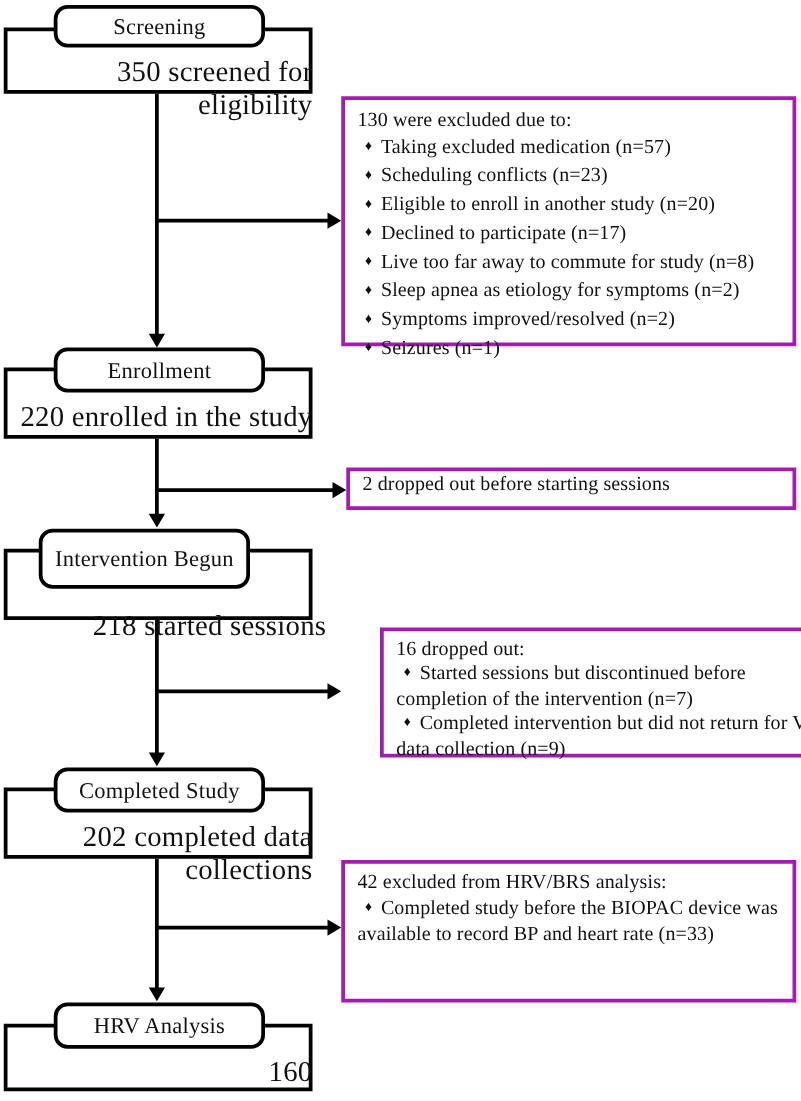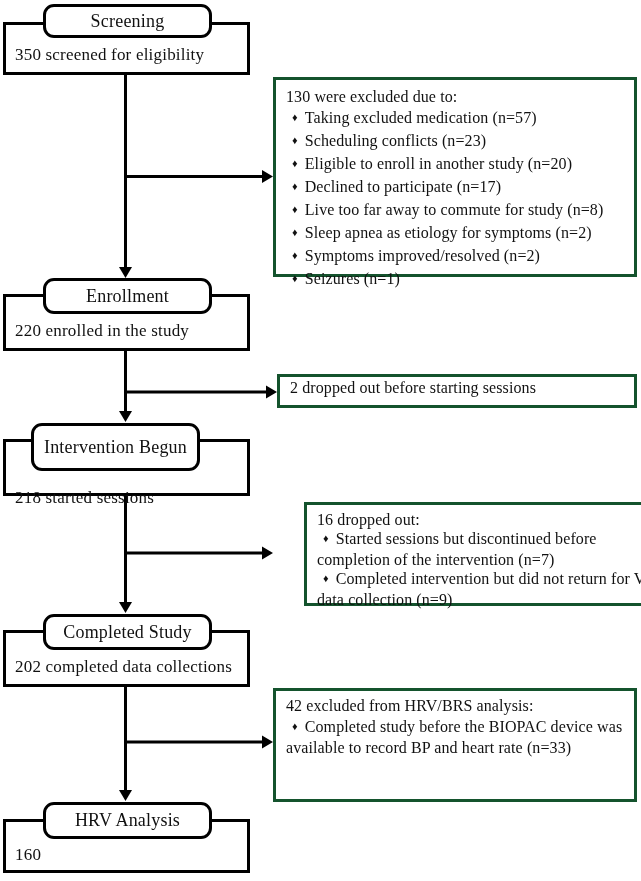--- a/index.html
+++ b/index.html
@@ -10,24 +10,24 @@
   .wires{position:absolute;left:0;top:0;width:641px;height:881px;}
   .rect{
     position:absolute;background:#ffffff;border:3px solid #000;box-sizing:border-box;
   }
   .rlabel{
     position:absolute;background:#ffffff;border:3px solid #000;border-radius:11px;
     box-sizing:border-box;display:flex;align-items:center;justify-content:center;
     font-size:18px;letter-spacing:.2px;z-index:3;
   }
   .sub{
-    position:absolute;text-align:left;font-size:17px;z-index:2;letter-spacing:.2px;margin-left:12px;
+    position:absolute;text-align:right;font-size:23px;z-index:2;letter-spacing:.2px;
   }
   .side{
-    position:absolute;background:#ffffff;border:3px solid #14532d;box-sizing:border-box;
+    position:absolute;background:#ffffff;border:3px solid #a21caf;box-sizing:border-box;
     font-size:16px;padding:6px 9px 4px 10px;line-height:21px;z-index:2;letter-spacing:.1px;
   }
   .side p{margin:0;}
   .dm{font-size:11px;margin:0 7px 0 6px;position:relative;top:-2px;}
   .side.bx-b{display:flex;padding-top:0;padding-bottom:0;}
   .side.bx-c{line-height:19px;padding-top:5px;margin-left:31px;}
   .side.bx-d{line-height:20.5px;padding-top:5px;}
 </style>
 </head>
 <body>

